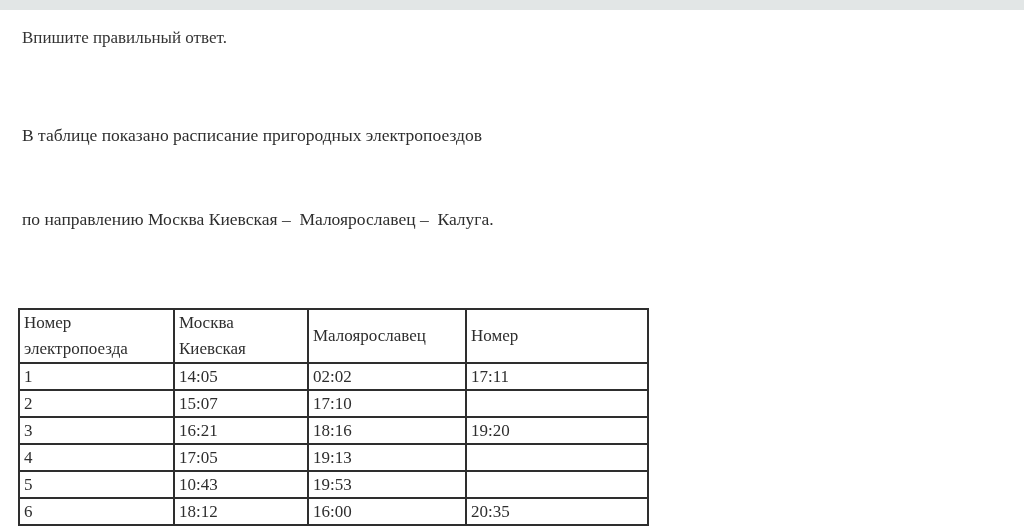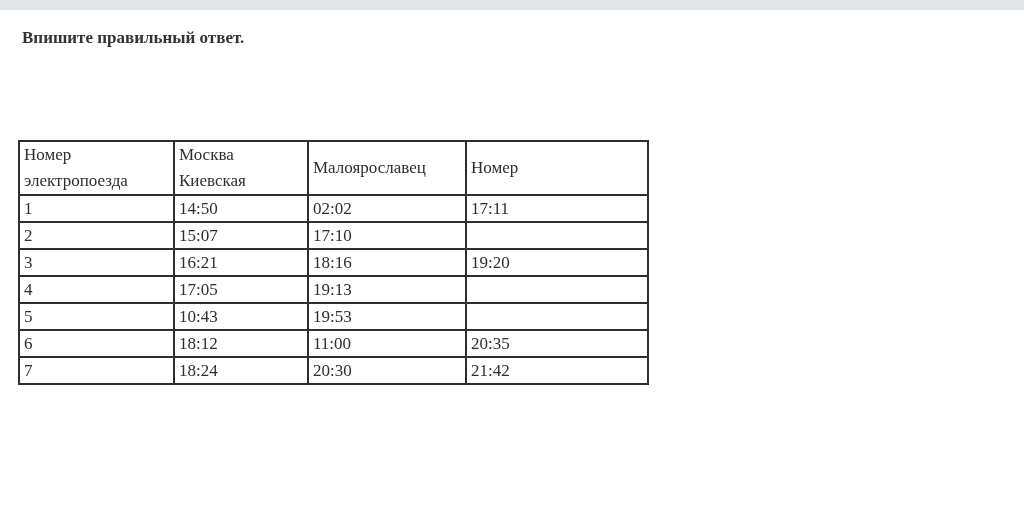--- a/index.html
+++ b/index.html
@@ -11,21 +11,21 @@
     overflow: hidden;
   }
   .top-bar {
     width: 100%; height: 10px;
     background: #e2e6e6;
   }
   .page { padding: 0 22px; }
   .title {
     margin-top: 18px;
     font-size: 17px; line-height: 20px;
-    font-weight: bold;
+    font-weight: normal;
     color: #333333;
   }
   .intro {
     margin-top: 17px;
     font-size: 17.5px; line-height: 28px;
     white-space: pre-wrap;
     color: #2e2e2e;
   }
   table.schedule {
     margin-top: 19px;
@@ -51,20 +51,22 @@
 </head>
 <body>
 
 <div class="top-bar"></div>
 
 <div class="page">
 
   <div class="title">Впишите правильный ответ.</div>
 
   <div class="intro">
+    <div>В таблице показано расписание пригородных электропоездов</div>
+    <div>по направлению Москва Киевская –  Малоярославец –  Калуга.</div>
   </div>
 
   <table class="schedule">
     <colgroup>
       <col style="width:155px">
       <col style="width:134px">
       <col style="width:158px">
       <col style="width:182px">
     </colgroup>
     <thead>
@@ -73,21 +75,21 @@
 электропоезда</th>
         <th class="hdr">Москва
 Киевская</th>
         <th class="hdr">Малоярославец</th>
         <th class="hdr">Номер</th>
       </tr>
     </thead>
     <tbody>
       <tr>
         <td>1</td>
-        <td>14:50</td>
+        <td>14:05</td>
         <td>02:02</td>
         <td>17:11</td>
       </tr>
       <tr>
         <td>2</td>
         <td>15:07</td>
         <td>17:10</td>
         <td></td>
       </tr>
       <tr>
@@ -104,21 +106,21 @@
       </tr>
       <tr>
         <td>5</td>
         <td>10:43</td>
         <td>19:53</td>
         <td></td>
       </tr>
       <tr>
         <td>6</td>
         <td>18:12</td>
-        <td>11:00</td>
+        <td>16:00</td>
         <td>20:35</td>
       </tr>
       <tr>
         <td>7</td>
         <td>18:24</td>
         <td>20:30</td>
         <td>21:42</td>
       </tr>
     </tbody>
   </table>

